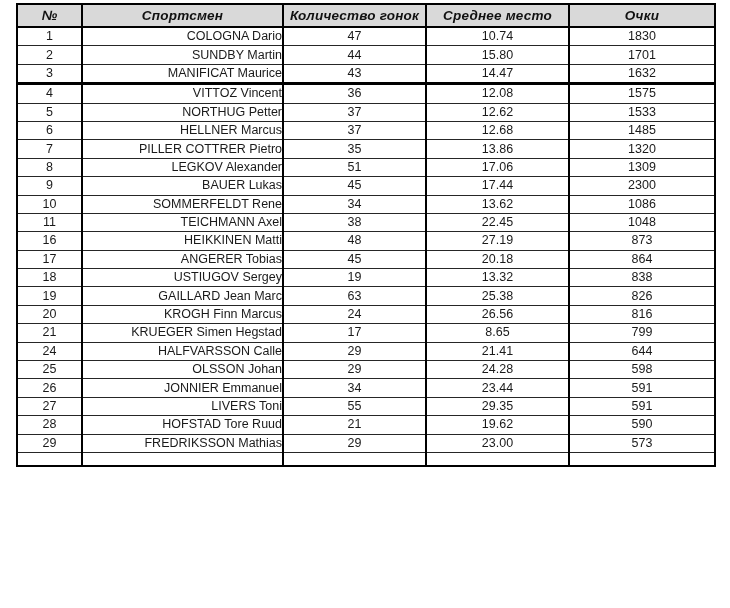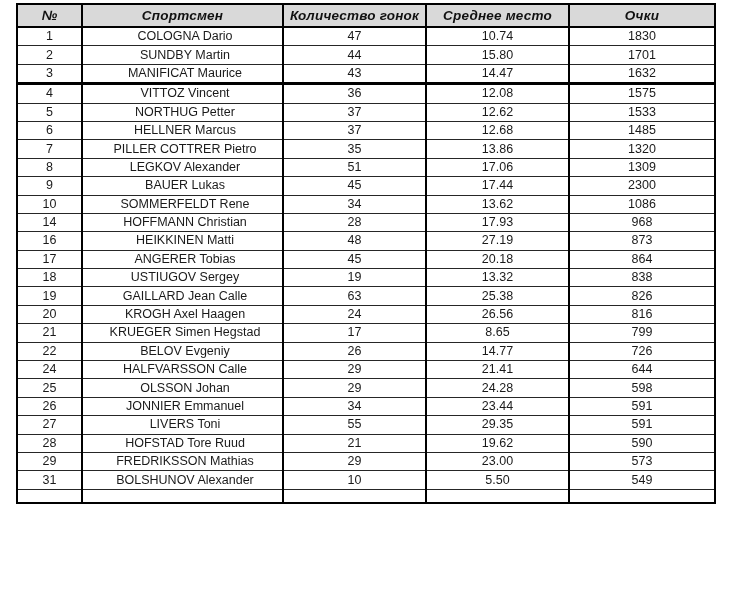--- a/index.html
+++ b/index.html
@@ -49,21 +49,21 @@
     border-bottom: 1px solid #262626;
     height: 17.4px;
     padding: 0;
     font-size: 12.5px;
     color: #1a1a1a;
     line-height: 17px;
     white-space: nowrap;
     overflow: hidden;
   }
   tbody td.num { text-align: center; }
-  tbody td.name { text-align: center; padding-left: 5px; }
+  tbody td.name { text-align: right; padding-left: 5px; }
   
   thead th { border-bottom-width: 2px; }
   tbody tr:nth-child(3) td { border-bottom: 3px solid #000000; }
   
   tbody tr.partial td { height: 12px; }
 </style>
 </head>
 <body>
 
 <div class="page">
@@ -149,25 +149,25 @@
           <td class="num">2300</td>
         </tr>
         <tr>
           <td class="num">10</td>
           <td class="name">SOMMERFELDT Rene</td>
           <td class="num">34</td>
           <td class="num">13.62</td>
           <td class="num">1086</td>
         </tr>
         <tr>
-          <td class="num">14</td>
-          <td class="name">HOFFMANN Christian</td>
-          <td class="num">28</td>
-          <td class="num">17.93</td>
-          <td class="num">968</td>
+          <td class="num">11</td>
+          <td class="name">TEICHMANN Axel</td>
+          <td class="num">38</td>
+          <td class="num">22.45</td>
+          <td class="num">1048</td>
         </tr>
         <tr>
           <td class="num">16</td>
           <td class="name">HEIKKINEN Matti</td>
           <td class="num">48</td>
           <td class="num">27.19</td>
           <td class="num">873</td>
         </tr>
         <tr>
           <td class="num">17</td>
@@ -178,47 +178,40 @@
         </tr>
         <tr>
           <td class="num">18</td>
           <td class="name">USTIUGOV Sergey</td>
           <td class="num">19</td>
           <td class="num">13.32</td>
           <td class="num">838</td>
         </tr>
         <tr>
           <td class="num">19</td>
-          <td class="name">GAILLARD Jean Calle</td>
+          <td class="name">GAILLARD Jean Marc</td>
           <td class="num">63</td>
           <td class="num">25.38</td>
           <td class="num">826</td>
         </tr>
         <tr>
           <td class="num">20</td>
-          <td class="name">KROGH Axel Haagen</td>
+          <td class="name">KROGH Finn Marcus</td>
           <td class="num">24</td>
           <td class="num">26.56</td>
           <td class="num">816</td>
         </tr>
         <tr>
           <td class="num">21</td>
           <td class="name">KRUEGER Simen Hegstad</td>
           <td class="num">17</td>
           <td class="num">8.65</td>
           <td class="num">799</td>
         </tr>
         <tr>
-          <td class="num">22</td>
-          <td class="name">BELOV Evgeniy</td>
-          <td class="num">26</td>
-          <td class="num">14.77</td>
-          <td class="num">726</td>
-        </tr>
-        <tr>
           <td class="num">24</td>
           <td class="name">HALFVARSSON Calle</td>
           <td class="num">29</td>
           <td class="num">21.41</td>
           <td class="num">644</td>
         </tr>
         <tr>
           <td class="num">25</td>
           <td class="name">OLSSON Johan</td>
           <td class="num">29</td>
@@ -245,27 +238,20 @@
           <td class="num">21</td>
           <td class="num">19.62</td>
           <td class="num">590</td>
         </tr>
         <tr>
           <td class="num">29</td>
           <td class="name">FREDRIKSSON Mathias</td>
           <td class="num">29</td>
           <td class="num">23.00</td>
           <td class="num">573</td>
-        </tr>
-        <tr>
-          <td class="num">31</td>
-          <td class="name">BOLSHUNOV Alexander</td>
-          <td class="num">10</td>
-          <td class="num">5.50</td>
-          <td class="num">549</td>
         </tr>
       <tr class="partial">
         <td class="num"></td>
         <td class="name"></td>
         <td class="num"></td>
         <td class="num"></td>
         <td class="num"></td>
       </tr>
     </tbody>
   </table>

